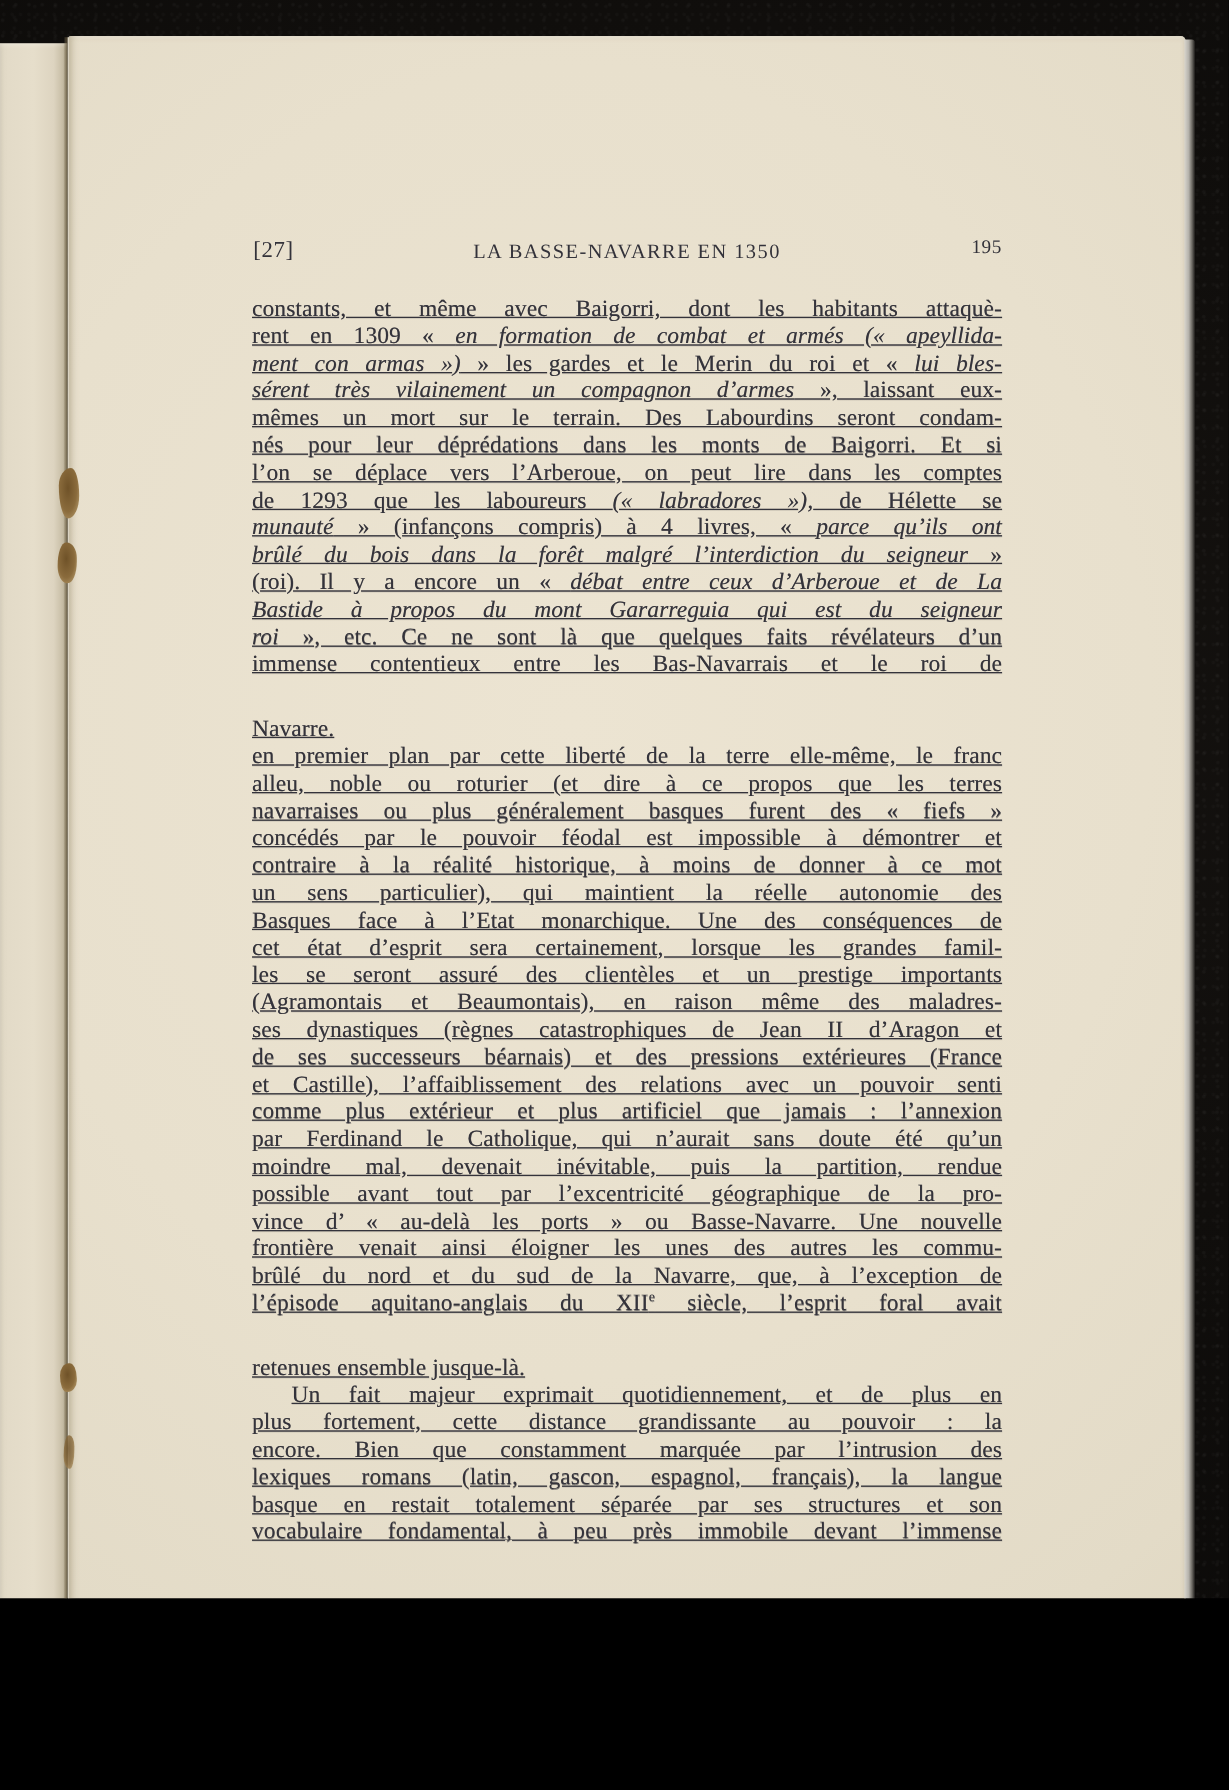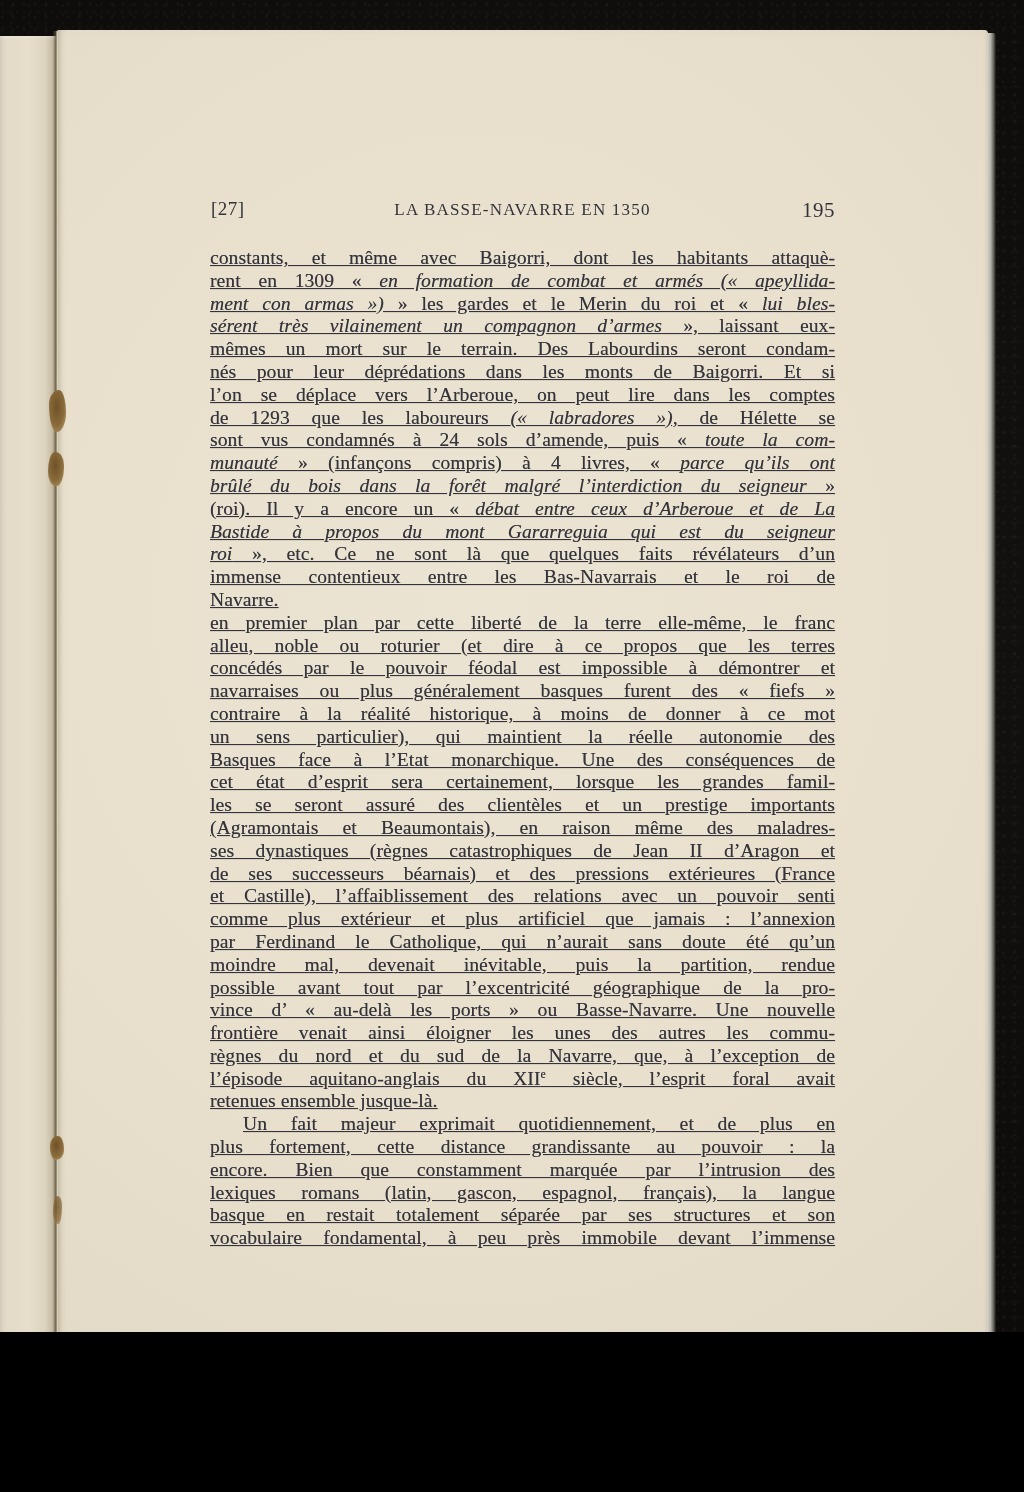--- a/index.html
+++ b/index.html
@@ -67,31 +67,31 @@
   .stain.s1 { left: 49px; top: 390px;  width: 17px; height: 42px; border-radius: 60% 40% 55% 45% / 35% 55% 45% 65%; }
   .stain.s2 { left: 48px; top: 452px;  width: 16px; height: 34px; border-radius: 45% 55% 50% 50% / 60% 40% 55% 45%; }
   .stain.s3 { left: 50px; top: 1136px; width: 14px; height: 24px; border-radius: 55% 45% 60% 40% / 45% 55% 40% 60%; }
   .stain.s4 { left: 53px; top: 1196px; width: 9px;  height: 28px; border-radius: 50% 50% 45% 55% / 65% 35% 60% 40%; opacity: 0.8; }
 
   
   .header { position: absolute; left: 210px; top: 198px; width: 625px; height: 26px; color: #33323a; }
   .header .cite   { position: absolute; left: 1px; top: 0; font-size: 19px; letter-spacing: 0.5px; }
   .header .title  { position: absolute; left: 50%; top: 2px; transform: translateX(-50%);
                     font-size: 17px; letter-spacing: 1.2px; white-space: nowrap; }
-  .header .pageno { position: absolute; right: 0; top: 0; font-size: 21px; letter-spacing: 0.5px; }
+  .header .pageno { position: absolute; right: 0; top: 0; font-size: 16px; letter-spacing: 0.5px; }
 
   
   .body-text {
     position: absolute; left: 210px; top: 247px; width: 625px;
     font-size: 19.5px; line-height: 22.8px; color: #34333b;
     letter-spacing: 0.1px;
     text-shadow: 0.2px 0.2px 0.4px rgba(46,45,52,0.55);
   }
   .line { text-align: justify; text-align-last: justify; text-decoration: underline; }
-  .line.noj { text-align-last: left; }
+  .line.noj { text-align-last: left; margin-top: 31px; }
   .line.ind { text-indent: 33px; }
   .it { font-style: italic; }
   .body-text sup { font-size: 0.6em; line-height: 0; vertical-align: super; }
 </style>
 </head>
 <body>
 
 <div class="photo">
   <div class="left-page"></div>
   <div class="page"></div>
@@ -112,48 +112,47 @@
 
   <div class="body-text">
       <div class="line"><span>constants, et même avec Baigorri, dont les habitants attaquè-</span></div>
       <div class="line"><span>rent en 1309 « </span><span class="it">en formation de combat et armés (« apeyllida-</span></div>
       <div class="line"><span class="it">ment con armas »)</span><span> » les gardes et le Merin du roi et « </span><span class="it">lui bles-</span></div>
       <div class="line"><span class="it">sérent très vilainement un compagnon d’armes</span><span> », laissant eux-</span></div>
       <div class="line"><span>mêmes un mort sur le terrain. Des Labourdins seront condam-</span></div>
       <div class="line"><span>nés pour leur déprédations dans les monts de Baigorri. Et si</span></div>
       <div class="line"><span>l’on se déplace vers l’Arberoue, on peut lire dans les comptes</span></div>
       <div class="line"><span>de 1293 que les laboureurs </span><span class="it">(« labradores »),</span><span> de Hélette se</span></div>
-      <div class="line"><span>sont vus condamnés à 24 sols d’amende, puis « </span><span class="it">toute la com-</span></div>
       <div class="line"><span class="it">munauté</span><span> » (infançons compris) à 4 livres, « </span><span class="it">parce qu’ils ont</span></div>
       <div class="line"><span class="it">brûlé du bois dans la forêt malgré l’interdiction du seigneur</span><span> »</span></div>
       <div class="line"><span>(roi). Il y a encore un « </span><span class="it">débat entre ceux d’Arberoue et de La</span></div>
       <div class="line"><span class="it">Bastide à propos du mont Gararreguia qui est du seigneur</span></div>
       <div class="line"><span class="it">roi</span><span> », etc. Ce ne sont là que quelques faits révélateurs d’un</span></div>
       <div class="line"><span>immense contentieux entre les Bas-Navarrais et le roi de</span></div>
       <div class="line noj"><span>Navarre.</span></div>
       <div class="line"><span>en premier plan par cette liberté de la terre elle-même, le franc</span></div>
       <div class="line"><span>alleu, noble ou roturier (et dire à ce propos que les terres</span></div>
+      <div class="line"><span>navarraises ou plus généralement basques furent des « fiefs »</span></div>
       <div class="line"><span>concédés par le pouvoir féodal est impossible à démontrer et</span></div>
-      <div class="line"><span>navarraises ou plus généralement basques furent des « fiefs »</span></div>
       <div class="line"><span>contraire à la réalité historique, à moins de donner à ce mot</span></div>
       <div class="line"><span>un sens particulier), qui maintient la réelle autonomie des</span></div>
       <div class="line"><span>Basques face à l’Etat monarchique. Une des conséquences de</span></div>
       <div class="line"><span>cet état d’esprit sera certainement, lorsque les grandes famil-</span></div>
       <div class="line"><span>les se seront assuré des clientèles et un prestige importants</span></div>
       <div class="line"><span>(Agramontais et Beaumontais), en raison même des maladres-</span></div>
       <div class="line"><span>ses dynastiques (règnes catastrophiques de Jean II d’Aragon et</span></div>
       <div class="line"><span>de ses successeurs béarnais) et des pressions extérieures (France</span></div>
       <div class="line"><span>et Castille), l’affaiblissement des relations avec un pouvoir senti</span></div>
       <div class="line"><span>comme plus extérieur et plus artificiel que jamais : l’annexion</span></div>
       <div class="line"><span>par Ferdinand le Catholique, qui n’aurait sans doute été qu’un</span></div>
       <div class="line"><span>moindre mal, devenait inévitable, puis la partition, rendue</span></div>
       <div class="line"><span>possible avant tout par l’excentricité géographique de la pro-</span></div>
       <div class="line"><span>vince d’ « au-delà les ports » ou Basse-Navarre. Une nouvelle</span></div>
       <div class="line"><span>frontière venait ainsi éloigner les unes des autres les commu-</span></div>
-      <div class="line"><span>règnes du nord et du sud de la Navarre, que, à l’exception de</span></div>
+      <div class="line"><span>brûlé du nord et du sud de la Navarre, que, à l’exception de</span></div>
       <div class="line"><span>l’épisode aquitano-anglais du XII</span><sup>e</sup><span> siècle, l’esprit foral avait</span></div>
       <div class="line noj"><span>retenues ensemble jusque-là.</span></div>
       <div class="line ind"><span>Un fait majeur exprimait quotidiennement, et de plus en</span></div>
       <div class="line"><span>plus fortement, cette distance grandissante au pouvoir : la</span></div>
       <div class="line"><span>encore. Bien que constamment marquée par l’intrusion des</span></div>
       <div class="line"><span>lexiques romans (latin, gascon, espagnol, français), la langue</span></div>
       <div class="line"><span>basque en restait totalement séparée par ses structures et son</span></div>
       <div class="line"><span>vocabulaire fondamental, à peu près immobile devant l’immense</span></div>
     </div>
 </div>

